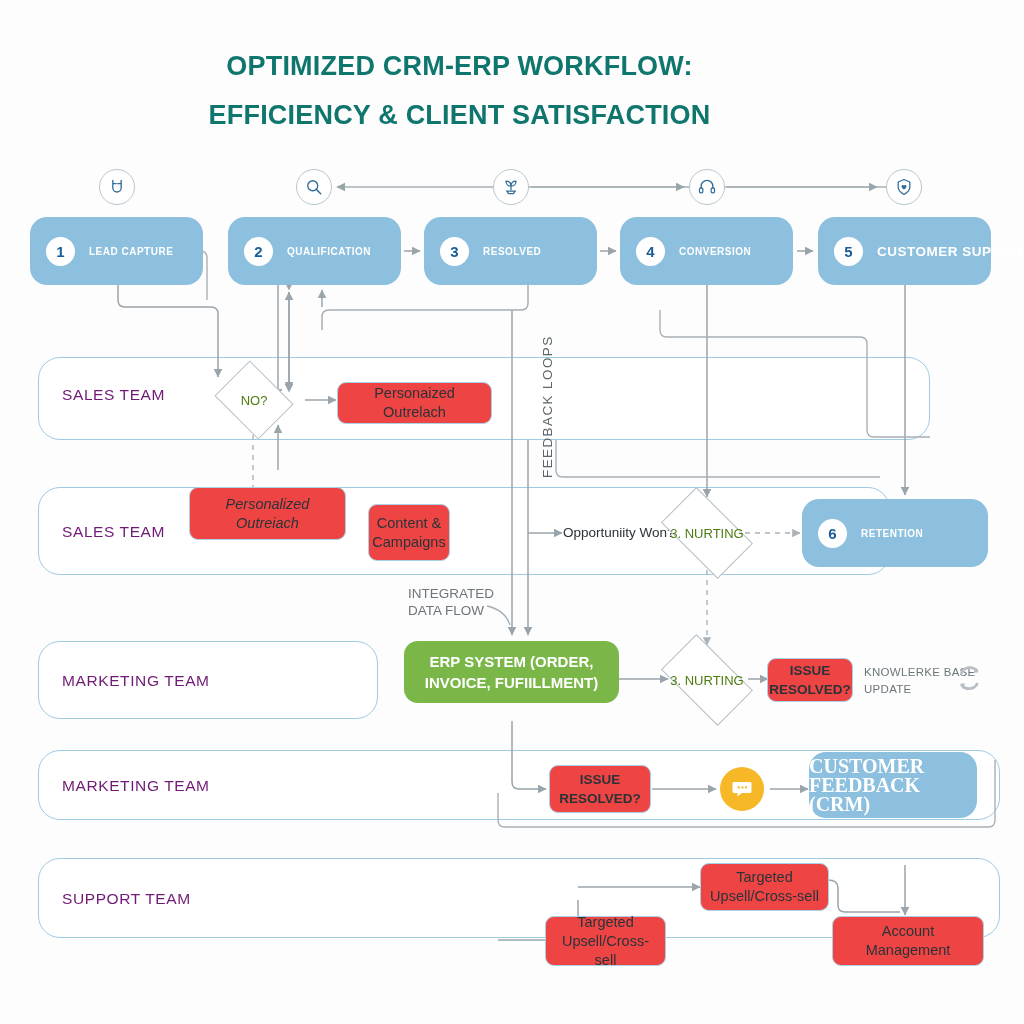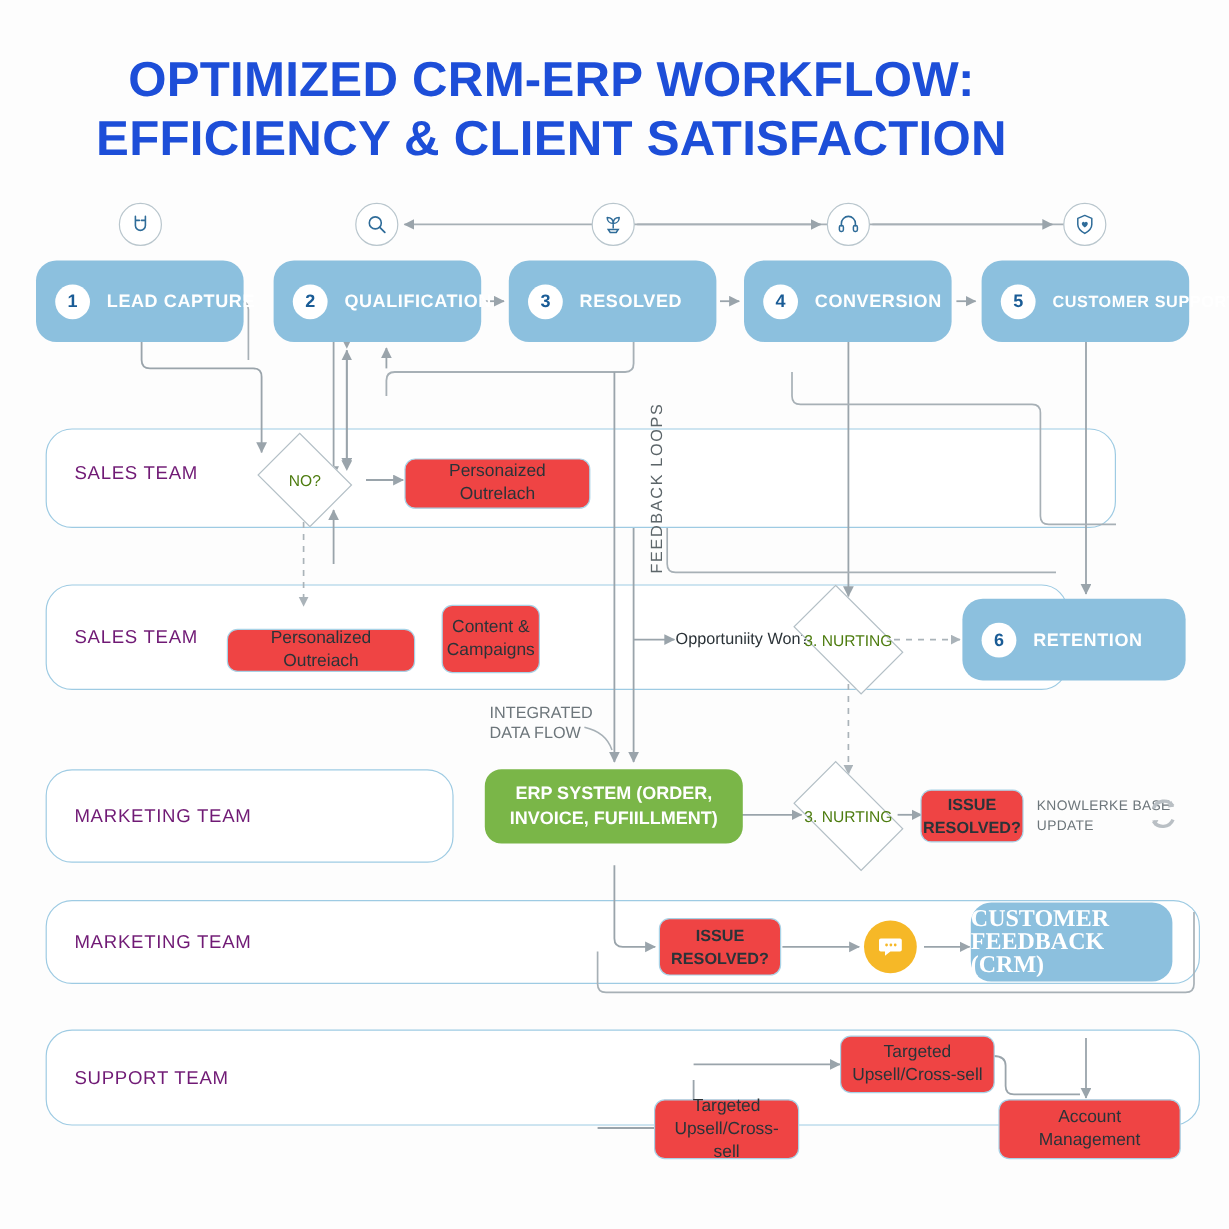--- a/index.html
+++ b/index.html
@@ -8,23 +8,23 @@
     background:#fdfdfd;
     font-family:"Liberation Sans", sans-serif;
     overflow:hidden;
   }
   #stage{position:relative;width:1024px;height:1024px;}
 
   
   .title{
     position:absolute;left:0;top:42px;width:919px;
     text-align:center;
-    color:#1d4ed8;
+    color:#0f766e;
     font-weight:bold;
-    font-size:41px;
+    font-size:27px;
     letter-spacing:.2px;
     line-height:49px;
   }
   .title .l2{display:block;}
 
   
   .lane{
     position:absolute;
     border:1.6px solid #9ecbe3;
     border-radius:22px;
@@ -51,21 +51,21 @@
   .pill .badge{
     width:29px;height:29px;border-radius:50%;
     background:#ffffff;color:#1a5c96;
     font-weight:bold;font-size:15px;
     display:flex;align-items:center;justify-content:center;
     margin-left:16px;flex:none;
   }
   .pill .ptext{
     margin-left:14px;
     font-weight:bold;
-    font-size:15px;
+    font-size:10px;
     letter-spacing:.5px;
     white-space:nowrap;
   }
   .pill.small .ptext{font-size:13.5px;}
 
   
   .iconcircle{
     position:absolute;
     width:36px;height:36px;border-radius:50%;
     border:1.4px solid #b9c6cd;
@@ -336,21 +336,21 @@
 
   <div class="diamond" style="left:223px;top:375px;width:62px;height:50px;">
     <div class="dshape"></div>
     <div class="dtext">NO?</div>
   </div>
 
   <div class="task" style="left:337px;top:382px;width:155px;height:42px;">Personaized Outrelach</div>
 
   <div class="vertical-label" style="left:540px;top:478px;">FEEDBACK LOOPS</div>
 
-  <div class="task" style="left:189px;top:524px;width:157px;height:36px;">Personalized Outreiach</div>
+  <div class="task" style="left:189px;top:487px;width:157px;height:53px;font-style:italic;">Personalized Outreiach</div>
 
   <div class="task" style="left:368px;top:504px;width:82px;height:57px;white-space:pre-line;">Content &amp;
 Campaigns</div>
 
   <div class="inline-label" style="left:563px;top:525px;">Opportuniity Won?</div>
 
   <div class="diamond" style="left:667px;top:508px;width:80px;height:50px;">
     <div class="dshape"></div>
     <div class="dtext">3. NURTING</div>
   </div>

